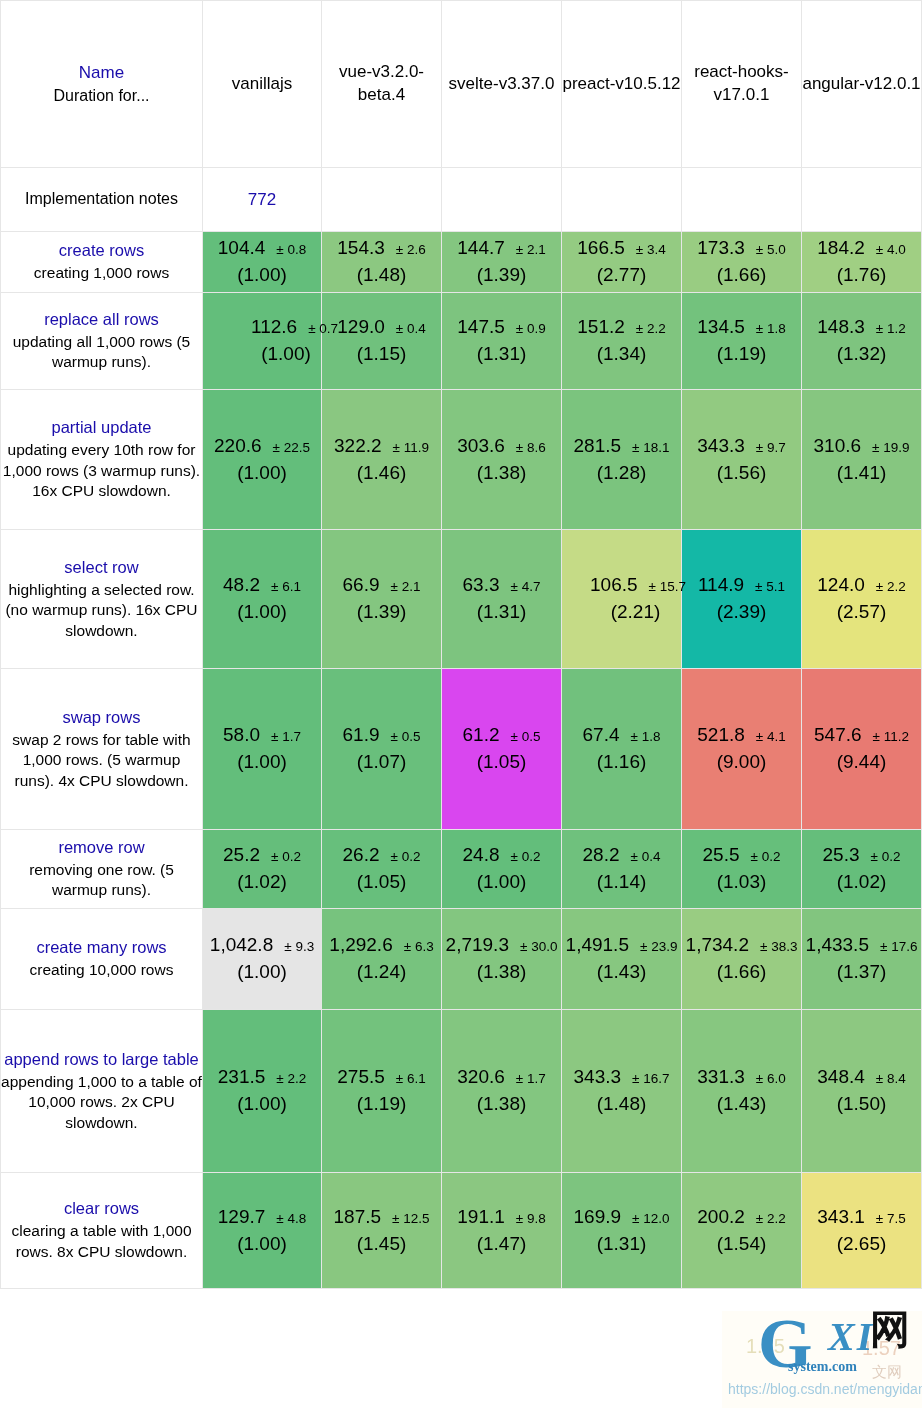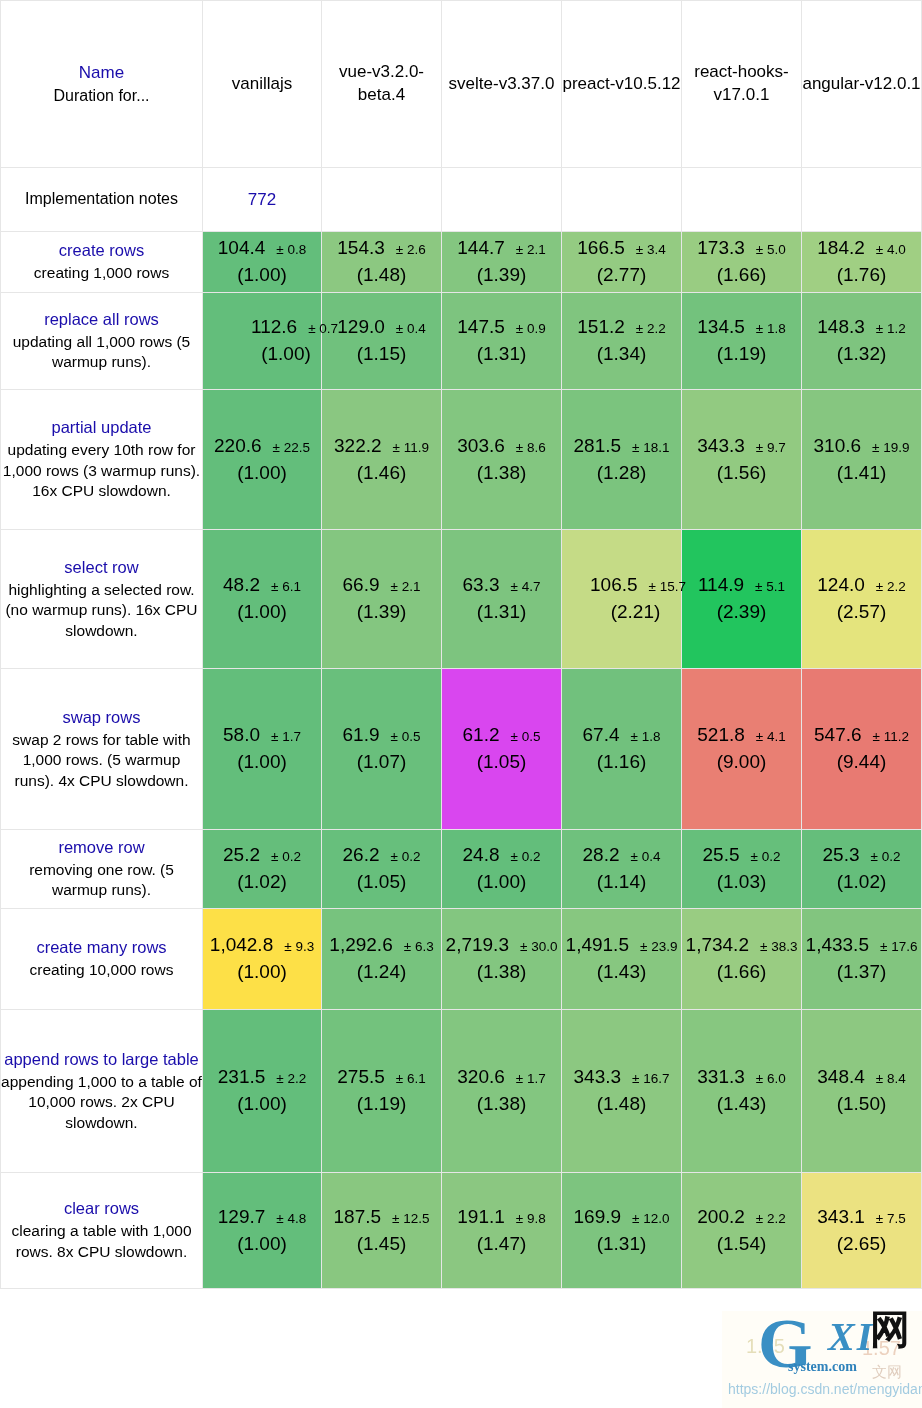--- a/index.html
+++ b/index.html
@@ -390,21 +390,21 @@
           <span class="val-factor">(1.39)</span>
         </td>
         <td class="val-cell" style="background: rgb(125, 196, 127);">
           <span class="val-line1"><span class="val-mean">63.3</span><span class="val-pm">± 4.7</span></span>
           <span class="val-factor">(1.31)</span>
         </td>
         <td class="val-cell" style="background: rgb(197, 219, 134); padding-left: 28px;">
           <span class="val-line1"><span class="val-mean">106.5</span><span class="val-pm">± 15.7</span></span>
           <span class="val-factor">(2.21)</span>
         </td>
-        <td class="val-cell" style="background: #22c55e;">
+        <td class="val-cell" style="background: #14b8a6;">
           <span class="val-line1"><span class="val-mean">114.9</span><span class="val-pm">± 5.1</span></span>
           <span class="val-factor">(2.39)</span>
         </td>
         <td class="val-cell" style="background: rgb(228, 228, 125);">
           <span class="val-line1"><span class="val-mean">124.0</span><span class="val-pm">± 2.2</span></span>
           <span class="val-factor">(2.57)</span>
         </td>
       </tr>
       <tr>
         <td class="bm-label" style="height: 161px;">
@@ -464,21 +464,21 @@
         <td class="val-cell" style="background: rgb(101, 190, 123);">
           <span class="val-line1"><span class="val-mean">25.3</span><span class="val-pm">± 0.2</span></span>
           <span class="val-factor">(1.02)</span>
         </td>
       </tr>
       <tr>
         <td class="bm-label" style="height: 101px;">
           <span class="bm-title">create many rows</span>
           <span class="bm-desc">creating 10,000 rows</span>
         </td>
-        <td class="val-cell" style="background: #fde047;">
+        <td class="val-cell" style="background: #e5e5e5;">
           <span class="val-line1"><span class="val-mean">1,042.8</span><span class="val-pm">± 9.3</span></span>
           <span class="val-factor">(1.00)</span>
         </td>
         <td class="val-cell" style="background: rgb(119, 195, 126);">
           <span class="val-line1"><span class="val-mean">1,292.6</span><span class="val-pm">± 6.3</span></span>
           <span class="val-factor">(1.24)</span>
         </td>
         <td class="val-cell" style="background: rgb(131, 198, 128);">
           <span class="val-line1"><span class="val-mean">2,719.3</span><span class="val-pm">± 30.0</span></span>
           <span class="val-factor">(1.38)</span>

